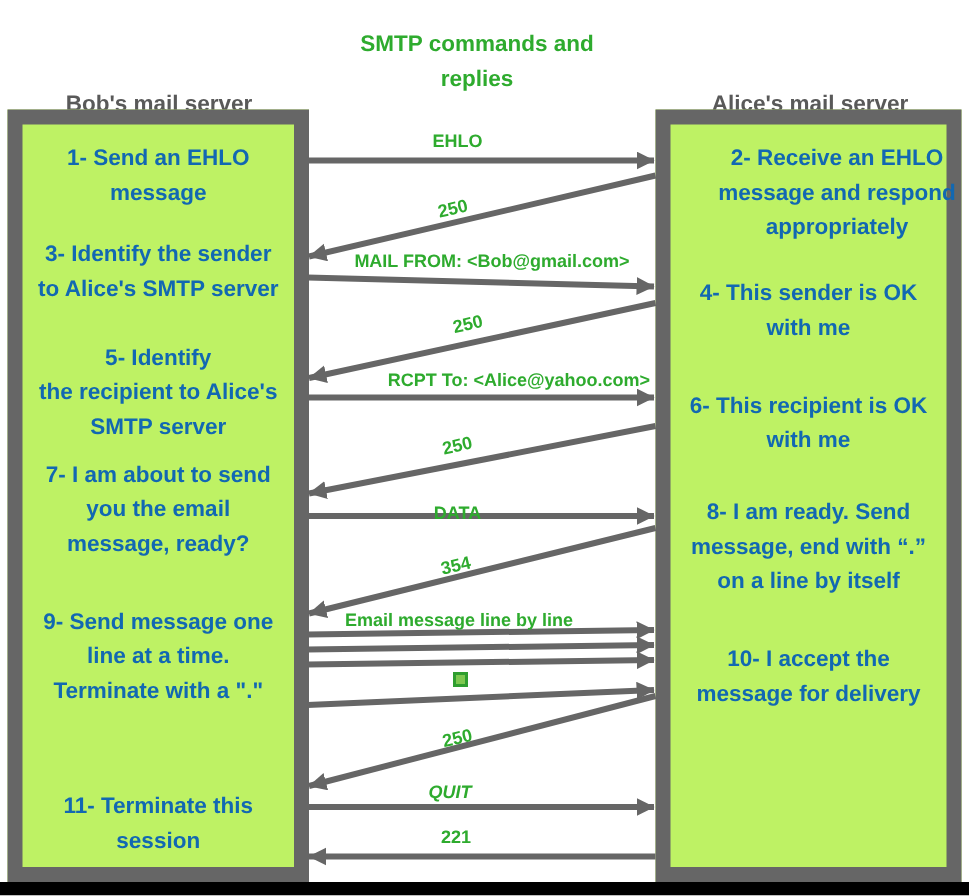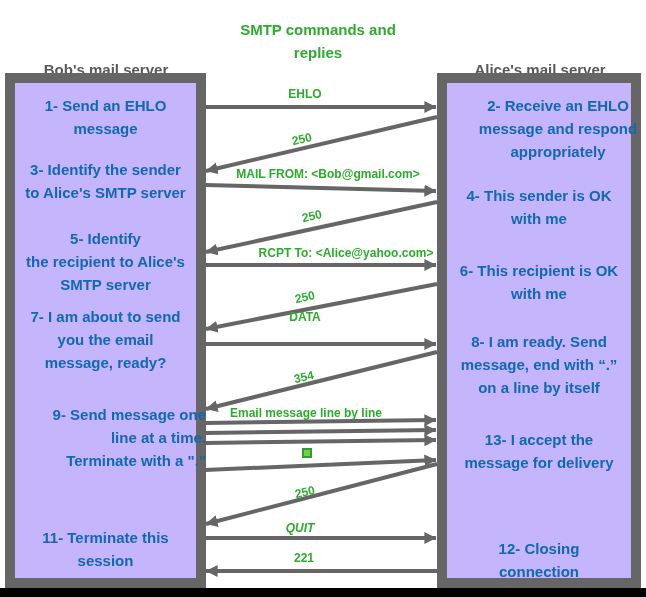--- a/index.html
+++ b/index.html
@@ -8,21 +8,21 @@
     position:relative; width:646px; height:597px; background:#ffffff;
     overflow:hidden; font-weight:bold;
   }
   .hdr {
     position:absolute; top:18px; text-align:center; white-space:pre-line;
     font-size:15px; line-height:23px; font-weight:bold;
   }
   .hdr-gray  { color:#595959;margin-top:40px; }
   .hdr-green { color:#2eab2e; }
   .actor-box {
-    position:absolute; top:73px; height:515px; background:#c4b5fd;
+    position:absolute; top:73px; height:515px; background:#bef264;
     border:10px solid #666666;
   }
   .step {
     position:absolute; left:-10px; right:-10px; text-align:center;
     white-space:pre-line; color:#1268b2; font-size:15px; line-height:23px;
     font-weight:bold;
   }
   #arrows { position:absolute; left:0; top:0; pointer-events:none; }
   .msg-label {
     position:absolute; transform:translateX(-50%); color:#2eab2e;
@@ -53,42 +53,40 @@
     <div class="step" style="top:11px;">1- Send an EHLO
 message</div>
     <div class="step" style="top:75px;">3- Identify the sender
 to Alice's SMTP server</div>
     <div class="step" style="top:144px;">5- Identify
 the recipient to Alice's
 SMTP server</div>
     <div class="step" style="top:222px;">7- I am about to send
 you the email
 message, ready?</div>
-    <div class="step" style="top:320px;text-align:right;">9- Send message one
+    <div class="step" style="top:320px;">9- Send message one
 line at a time.
 Terminate with a "."</div>
     <div class="step" style="top:443px;">11- Terminate this
 session</div>
   </div>
 
   <div class="actor-box" style="left:437px; width:204px;">
     <div class="step" style="top:11px;padding-left:38px;">2- Receive an EHLO
 message and respond
 appropriately</div>
     <div class="step" style="top:101px;">4- This sender is OK
 with me</div>
     <div class="step" style="top:176px;">6- This recipient is OK
 with me</div>
     <div class="step" style="top:247px;">8-  I am ready. Send
 message, end with “.”
 on a line by itself</div>
-    <div class="step" style="top:345px;">13-  I accept the
+    <div class="step" style="top:345px;">10-  I accept the
 message for delivery</div>
-    <div class="step" style="top:454px;">12-  Closing
-connection</div>
   </div>
 
   <svg id="arrows" width="646" height="597" viewBox="0 0 646 597">
     <defs>
       <marker id="ah" markerWidth="4" markerHeight="4" refX="2.9" refY="1.5" orient="auto">
         <path d="M0,0 L3,1.5 L0,3 z" fill="#666666"></path>
       </marker>
     </defs>
     <g stroke="#666666" stroke-width="4" fill="none">
       <line x1="205" y1="107" x2="436" y2="107" marker-end="url(#ah)"></line>
@@ -108,21 +106,21 @@
       <line x1="437" y1="571" x2="206" y2="571" marker-end="url(#ah)"></line>
     </g>
   </svg>
 
   <div class="msg-label" style="left:305px; top:88px;">EHLO</div>
   <div class="msg-label rot" style="left:302px; top:133px;">250</div>
   <div class="msg-label" style="left:328px; top:168px;">MAIL FROM: &lt;Bob@gmail.com&gt;</div>
   <div class="msg-label rot" style="left:312px; top:210px;">250</div>
   <div class="msg-label" style="left:328px; top:247px;padding-left:36px;">RCPT To: &lt;Alice@yahoo.com&gt;</div>
   <div class="msg-label rot" style="left:305px; top:291px;">250</div>
-  <div class="msg-label" style="left:305px; top:311px;">DATA</div>
+  <div class="msg-label" style="left:305px; top:336px;">DATA</div>
   <div class="msg-label rot" style="left:304px; top:371px;">354</div>
   <div class="msg-label" style="left:306px; top:407px;">Email message line by line</div>
   <div class="dot-square"></div>
   <div class="msg-label rot" style="left:305px; top:486px;">250</div>
   <div class="msg-label" style="left:300px; top:522px;font-style:italic;">QUIT</div>
   <div class="msg-label" style="left:304px; top:552px;">221</div>
 
   <div class="bottom-bar"></div>
 
 </div>

